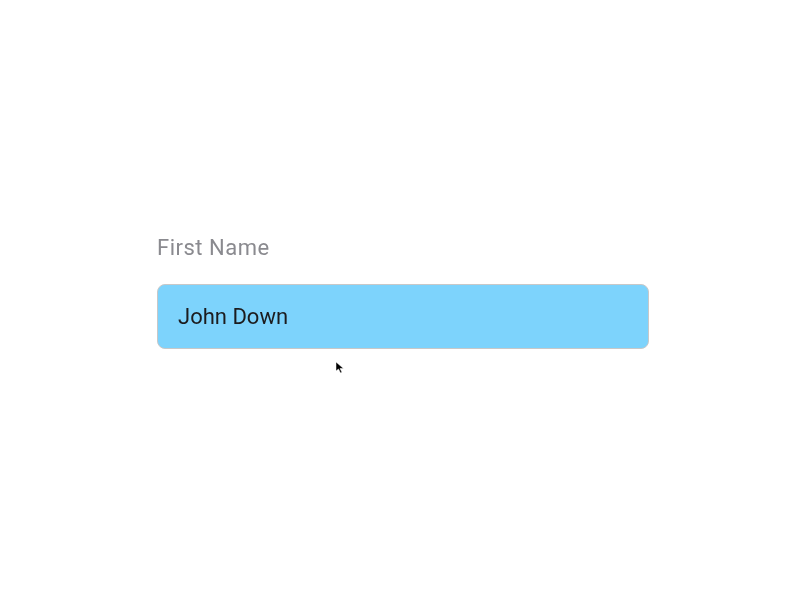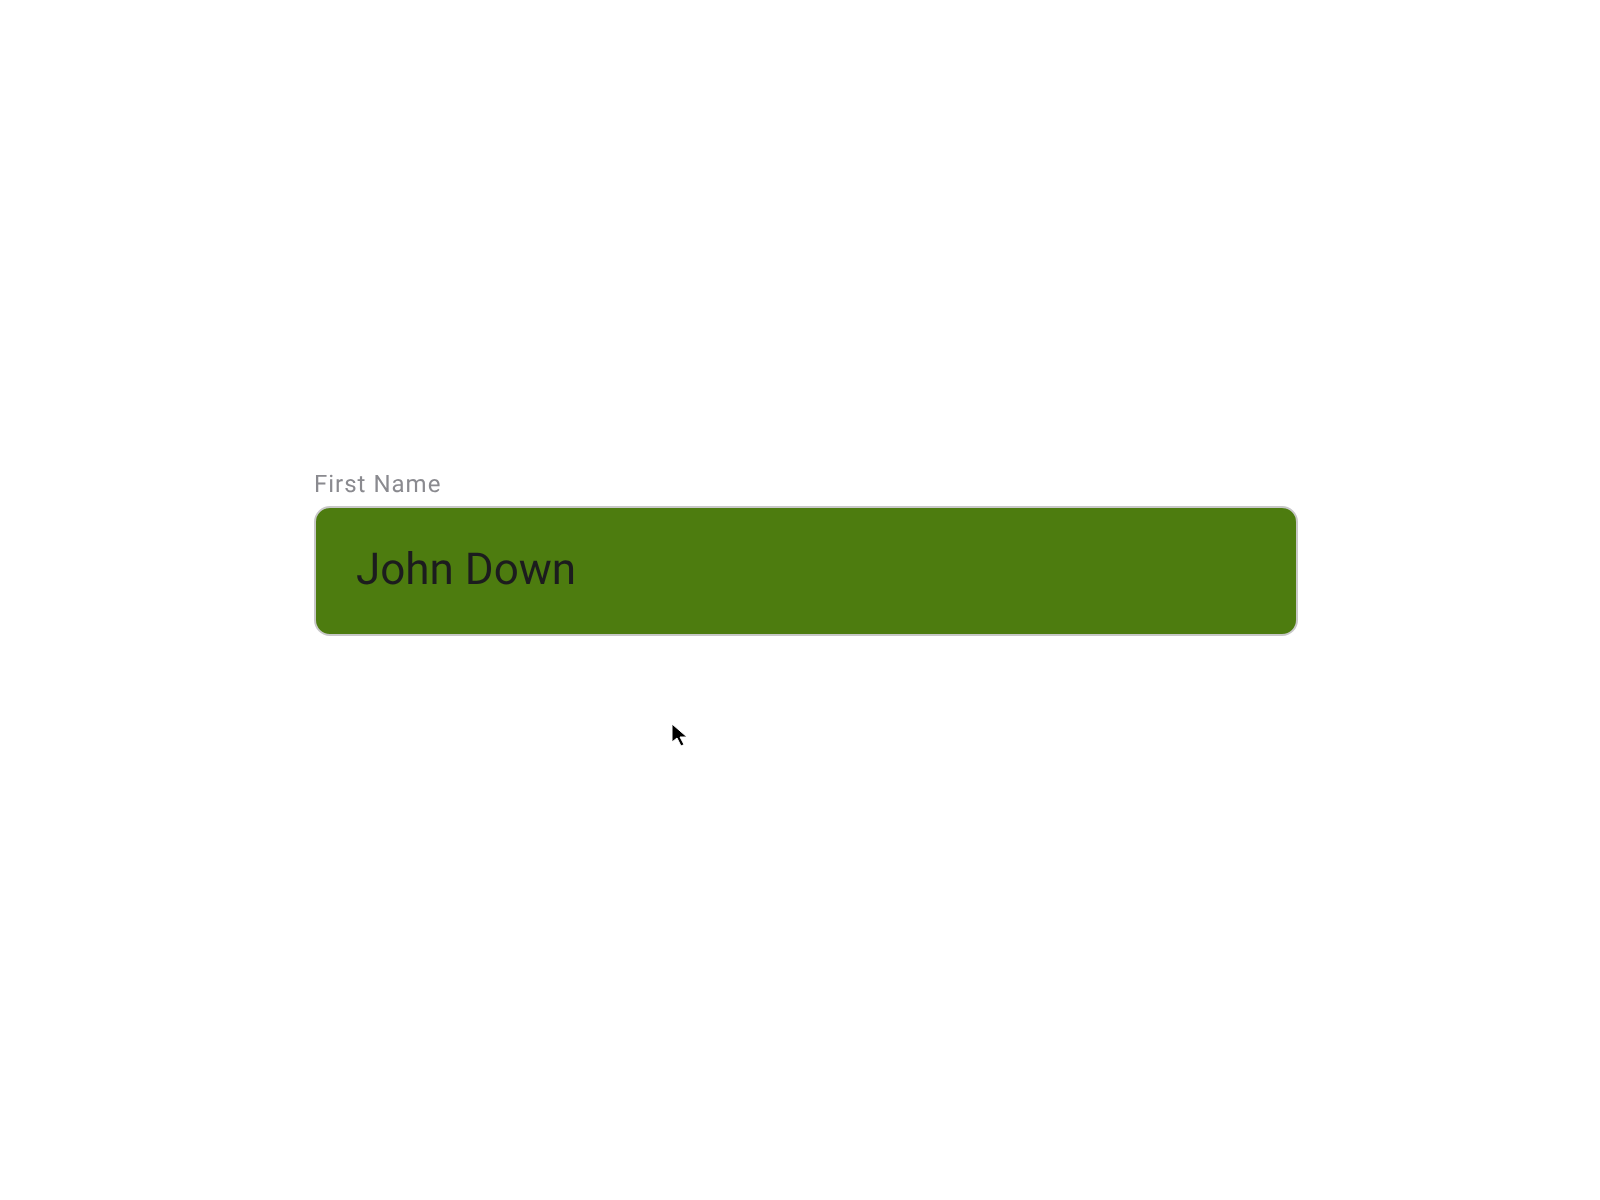--- a/index.html
+++ b/index.html
@@ -14,35 +14,35 @@
       font-family: -apple-system, BlinkMacSystemFont, "Segoe UI", Roboto, Helvetica, Arial, sans-serif;
       position: relative;
     }
     .form-group {
       position: absolute;
       left: 157px;
       top: 235px;
       width: 492px;
     }
     .field-label {
-      font-size: 12px;
+      font-size: 22px;
       color: #8a8a8f;
       letter-spacing: 0.5px;
-      margin-bottom: 4px;
+      margin-bottom: 24px;
       display: block;
     }
     .text-input {
       width: 100%;
       height: 65px;
       border: 1px solid #c8c8c8;
       border-radius: 8px;
       padding: 0 20px;
       font-size: 22px;
       color: #1c1c1e;
-      background: #4d7c0f;
+      background: #7dd3fc;
       outline: none;
       font-family: inherit;
     }
     .cursor {
       position: absolute;
       left: 336px;
       top: 362px;
       width: 12px;
       height: 12px;
       pointer-events: none;

